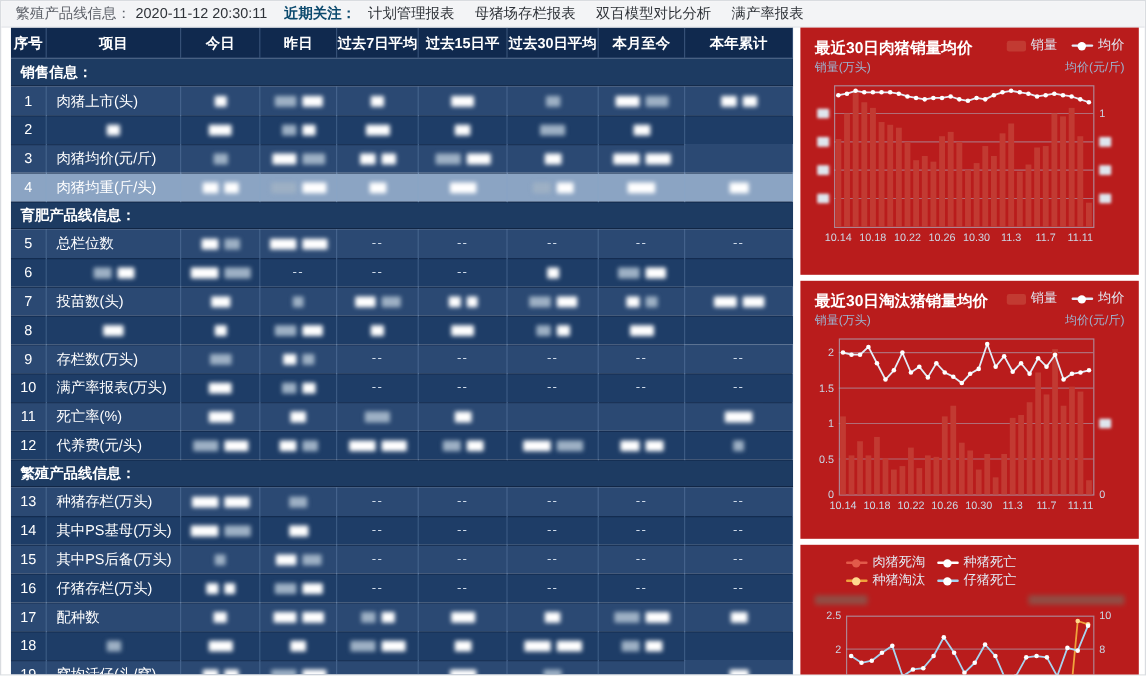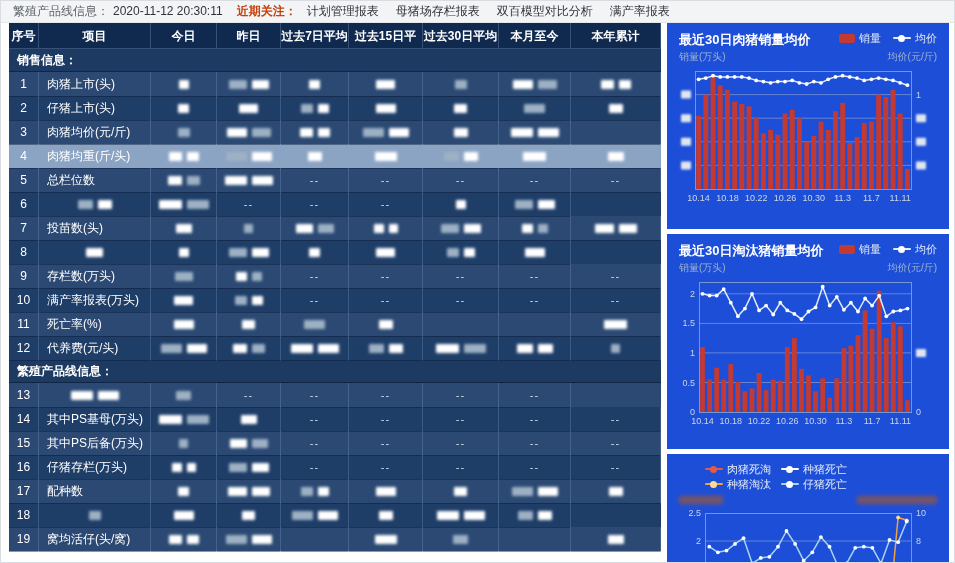--- a/index.html
+++ b/index.html
@@ -2,42 +2,42 @@
 <html><head>
 <meta charset="utf-8">
 <style>
   html,body{margin:0;padding:0;background:#f4f5f7;font-family:"Liberation Sans","DejaVu Sans",sans-serif;}
   .page{position:relative;width:955px;height:563px;background:#ffffff;overflow:hidden;border:1px solid #d9dce0;box-sizing:border-box;}
   
   .topbar{position:absolute;left:0;top:0;right:0;height:21px;background:#f3f4f6;border-bottom:1px solid #e4e6ea;
           font-size:12px;line-height:21px;padding-left:12px;white-space:nowrap;}
   .tb-label{color:#5a5e66;}
   .tb-time{color:#2f3339;margin-left:4px;margin-right:14px;}
-  .tb-focus{color:#c2410c;font-weight:bold;margin-right:10px;}
+  .tb-focus{color:#0c4a6e;font-weight:bold;margin-right:10px;}
   .tb-link{color:#2f3339;font-weight:500;margin-right:17px;cursor:pointer;}
   
   .table-panel{position:absolute;left:8px;top:22px;width:652px;bottom:0;overflow:hidden;font-size:12px;color:#fff;}
   .trow{display:grid;grid-template-columns:30px 112px 66px 64px 68px 74px 76px 72px 90px;}
   .thead{background:#10294e;height:26px;line-height:26px;font-weight:bold;text-align:center;}
   .thead>div{border-right:1px solid rgba(125,155,195,.35);border-bottom:1px solid rgba(125,155,195,.35);overflow:hidden;}
   .sect{height:22px;line-height:22px;background:#1d3b62;font-weight:bold;padding-left:8px;
         border-bottom:1px solid rgba(8,22,45,.55);}
   .data{height:24px;}
   .data.odd{background:#2b4973;}
   .data.even{background:#1e3d67;}
   .data.hl{background:#8ba4c3;}
   .data>div{height:24px;display:flex;align-items:center;justify-content:center;gap:5px;overflow:hidden;
             border-right:1px solid rgba(135,165,205,.28);border-bottom:1px solid rgba(8,25,55,.45);}
   .data>div.cname{justify-content:flex-start;padding-left:8px;}
   .blurb{display:inline-block;height:9px;border-radius:1px;background:#ffffff;filter:blur(1.7px);}
   .blurb.g{background:#9db0c4;}
   .dashes{color:#cfdbea;letter-spacing:1px;font-size:11px;}
   
   .charts{position:absolute;left:666px;top:22px;width:282px;}
-  .chart-panel{background:#1d4ed8;width:282px;box-sizing:border-box;padding:8px 12px 20px;margin-bottom:5px;}
+  .chart-panel{background:#b91c1c;width:282px;box-sizing:border-box;padding:8px 12px 20px;margin-bottom:5px;}
   #cp0{height:206px;} #cp1{height:215px;} #cp2{height:172px;}
   .c-head{display:flex;justify-content:space-between;align-items:flex-start;}
   .c-title{margin:0;font-size:13px;font-weight:bold;color:#ffffff;line-height:17px;}
   .c-legend{display:flex;gap:12px;align-items:center;font-size:11px;color:#e2eaf4;}
   .c-legend.two{flex-wrap:wrap;width:168px;justify-content:flex-end;row-gap:1px;column-gap:10px;}
   .lg-item{display:flex;align-items:center;gap:4px;cursor:pointer;line-height:14px;}
   .sw-bar{display:inline-block;width:16px;height:9px;border-radius:2px;}
   .sw-line{position:relative;display:inline-block;width:18px;height:2px;border-radius:1px;}
   .sw-line i{position:absolute;left:5px;top:-2.5px;width:7px;height:7px;border-radius:50%;}
   .c-axes{display:flex;justify-content:space-between;font-size:10px;color:#9db3cf;height:14px;line-height:14px;margin-top:2px;}
@@ -91,21 +91,20 @@
           <span class="blurb" style="width: 20px;"></span>
           <span class="blurb g" style="width: 19px;"></span>
         </div>
         <div>
           <span class="blurb" style="width: 13px;"></span>
           <span class="blurb" style="width: 12px;"></span>
         </div>
       </div>
       <div class="trow data even">
         <div>2</div>
-        <div class="cname">仔猪上市(头)</div>
         <div>
           <span class="blurb" style="width: 11px;"></span>
         </div>
         <div>
           <span class="blurb" style="width: 19px;"></span>
         </div>
         <div>
           <span class="blurb g" style="width: 12px;"></span>
           <span class="blurb" style="width: 11px;"></span>
         </div>
@@ -170,20 +169,21 @@
           <span class="blurb g" style="width: 15px;"></span>
           <span class="blurb" style="width: 14px;"></span>
         </div>
         <div>
           <span class="blurb" style="width: 23px;"></span>
         </div>
         <div>
           <span class="blurb" style="width: 16px;"></span>
         </div>
       </div>
+      <div class="sect">育肥产品线信息：</div>
       <div class="trow data odd">
         <div>5</div>
         <div class="cname">总栏位数</div>
         <div>
           <span class="blurb" style="width: 14px;"></span>
           <span class="blurb g" style="width: 13px;"></span>
         </div>
         <div>
           <span class="blurb" style="width: 22px;"></span>
           <span class="blurb" style="width: 21px;"></span>
@@ -387,20 +387,21 @@
           <span class="blurb" style="width: 16px;"></span>
           <span class="blurb" style="width: 15px;"></span>
         </div>
         <div>
           <span class="blurb g" style="width: 9px;"></span>
         </div>
       </div>
       <div class="sect">繁殖产品线信息：</div>
       <div class="trow data odd">
         <div>13</div>
+        <div class="cname">种猪存栏(万头)</div>
         <div>
           <span class="blurb" style="width: 22px;"></span>
           <span class="blurb" style="width: 21px;"></span>
         </div>
         <div>
           <span class="blurb g" style="width: 15px;"></span>
         </div>
         <div>
           <span class="dashes">--</span>
         </div>

